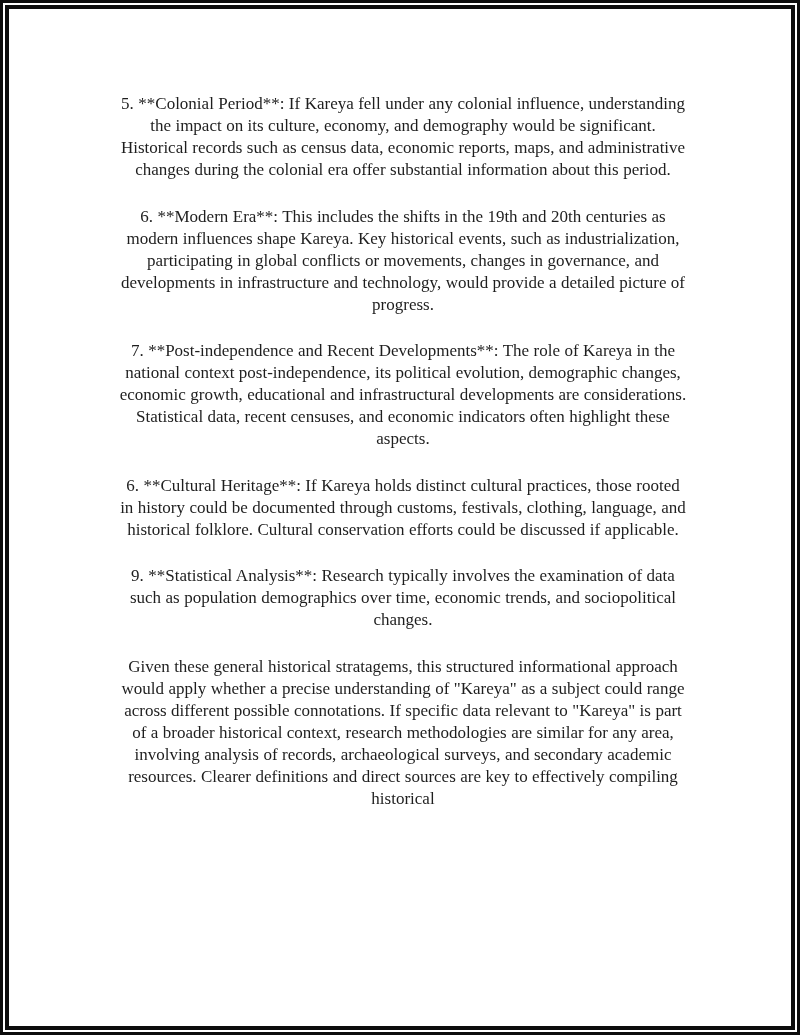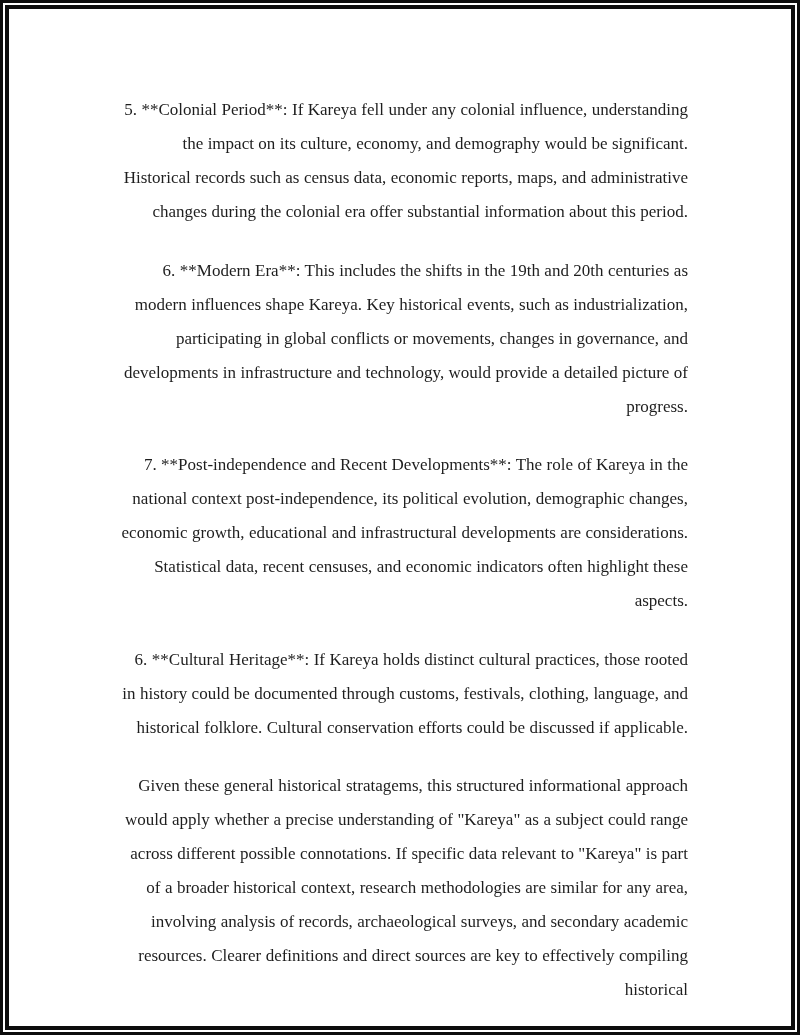--- a/index.html
+++ b/index.html
@@ -29,32 +29,33 @@
     background: #ffffff;
   }
   .content {
     box-sizing: border-box;
     padding: 84px 0 0 109px;
   }
   .para {
     width: 570px;
     margin: 0 0 24.5px 0;
     font-size: 17px;
-    line-height: 34px;
+    line-height: 22px;
     color: #1e1e1e;
-    text-align: right;
+    text-align: center;
     word-spacing: 0.2px;
   }
 </style>
 </head>
 <body>
 
 <div class="page">
   <div class="frame">
     <div class="content">
       <p class="para">5. **Colonial Period**: If Kareya fell under any colonial influence, understanding the impact on its culture, economy, and demography would be significant. Historical records such as census data, economic reports, maps, and administrative changes during the colonial era offer substantial information about this period.</p>
       <p class="para">6. **Modern Era**: This includes the shifts in the 19th and 20th centuries as modern influences shape Kareya. Key historical events, such as industrialization, participating in global conflicts or movements, changes in governance, and developments in infrastructure and technology, would provide a detailed picture of progress.</p>
       <p class="para">7. **Post-independence and Recent Developments**: The role of Kareya in the national context post-independence, its political evolution, demographic changes, economic growth, educational and infrastructural developments are considerations. Statistical data, recent censuses, and economic indicators often highlight these aspects.</p>
       <p class="para">6. **Cultural Heritage**: If Kareya holds distinct cultural practices, those rooted in history could be documented through customs, festivals, clothing, language, and historical folklore. Cultural conservation efforts could be discussed if applicable.</p>
+      <p class="para">9. **Statistical Analysis**: Research typically involves the examination of data such as population demographics over time, economic trends, and sociopolitical changes.</p>
       <p class="para">Given these general historical stratagems, this structured informational approach would apply whether a precise understanding of "Kareya" as a subject could range across different possible connotations. If specific data relevant to "Kareya" is part of a broader historical context, research methodologies are similar for any area, involving analysis of records, archaeological surveys, and secondary academic resources. Clearer definitions and direct sources are key to effectively compiling historical</p>
     </div>
   </div>
 </div>
 
 </body></html>

